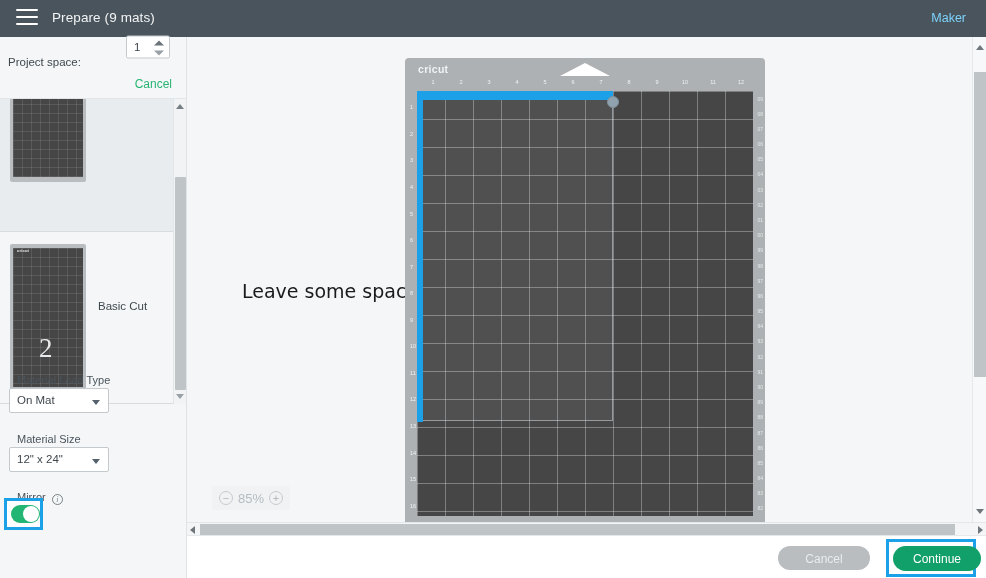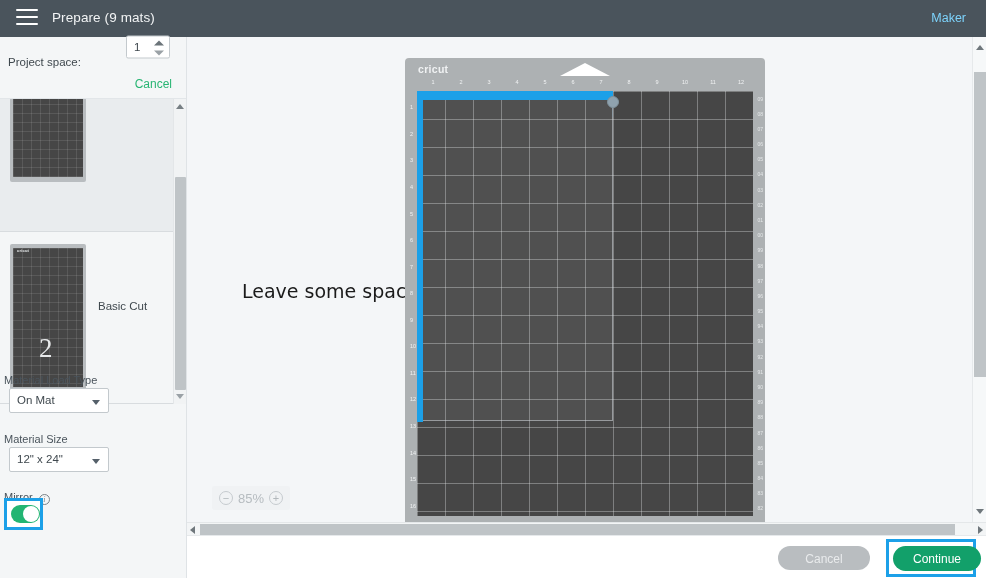--- a/index.html
+++ b/index.html
@@ -175,21 +175,21 @@
   .sb-thumb {
     position: absolute; left: 1px; top: 78px;
     width: 11px; height: 213px;
     background: #bfc4c7;
     border-radius: 1px;
     cursor: pointer;
   }
 
   
   .ctl-label {
-    position: absolute; left: 4px;
+    position: absolute; left: 17px;
     font-size: 11px; color: #4a545c;
   }
   .select-box {
     position: absolute; left: 9px;
     width: 100px; height: 25px;
     background: #ffffff;
     border: 1px solid #c3c9cd;
     border-radius: 2px;
     cursor: pointer;
   }

